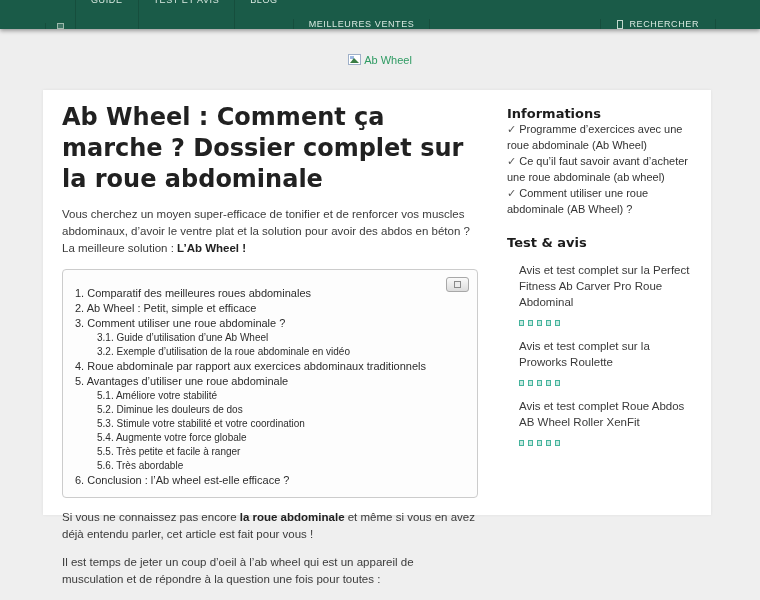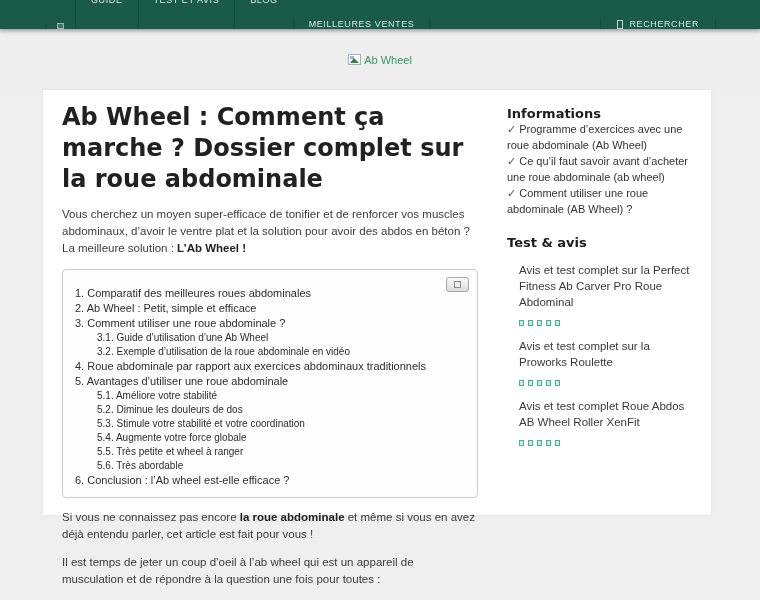--- a/index.html
+++ b/index.html
@@ -175,21 +175,21 @@
           <div class="toc-item lvl1"><span>5.</span> <span>Avantages d’utiliser une roue abdominale</span></div>
 
           <div class="toc-item lvl2"><span>5.1.</span> <span>Améliore votre stabilité</span></div>
 
           <div class="toc-item lvl2"><span>5.2.</span> <span>Diminue les douleurs de dos</span></div>
 
           <div class="toc-item lvl2"><span>5.3.</span> <span>Stimule votre stabilité et votre coordination</span></div>
 
           <div class="toc-item lvl2"><span>5.4.</span> <span>Augmente votre force globale</span></div>
 
-          <div class="toc-item lvl2"><span>5.5.</span> <span>Très petite et wheel à ranger</span></div>
+          <div class="toc-item lvl2"><span>5.5.</span> <span>Très petite et facile à ranger</span></div>
 
           <div class="toc-item lvl2"><span>5.6.</span> <span>Très abordable</span></div>
 
           <div class="toc-item lvl1"><span>6.</span> <span>Conclusion : l’Ab wheel est-elle efficace ?</span></div>
         </div>
     </div>
 
     <p class="para"><span>Si vous ne connaissez pas encore </span><b>la roue abdominale</b><span> et même si vous en avez déjà entendu parler, cet article est fait pour vous !</span></p>
 
     <p class="para">Il est temps de jeter un coup d’oeil à l’ab wheel qui est un appareil de musculation et de répondre à la question une fois pour toutes :</p>

